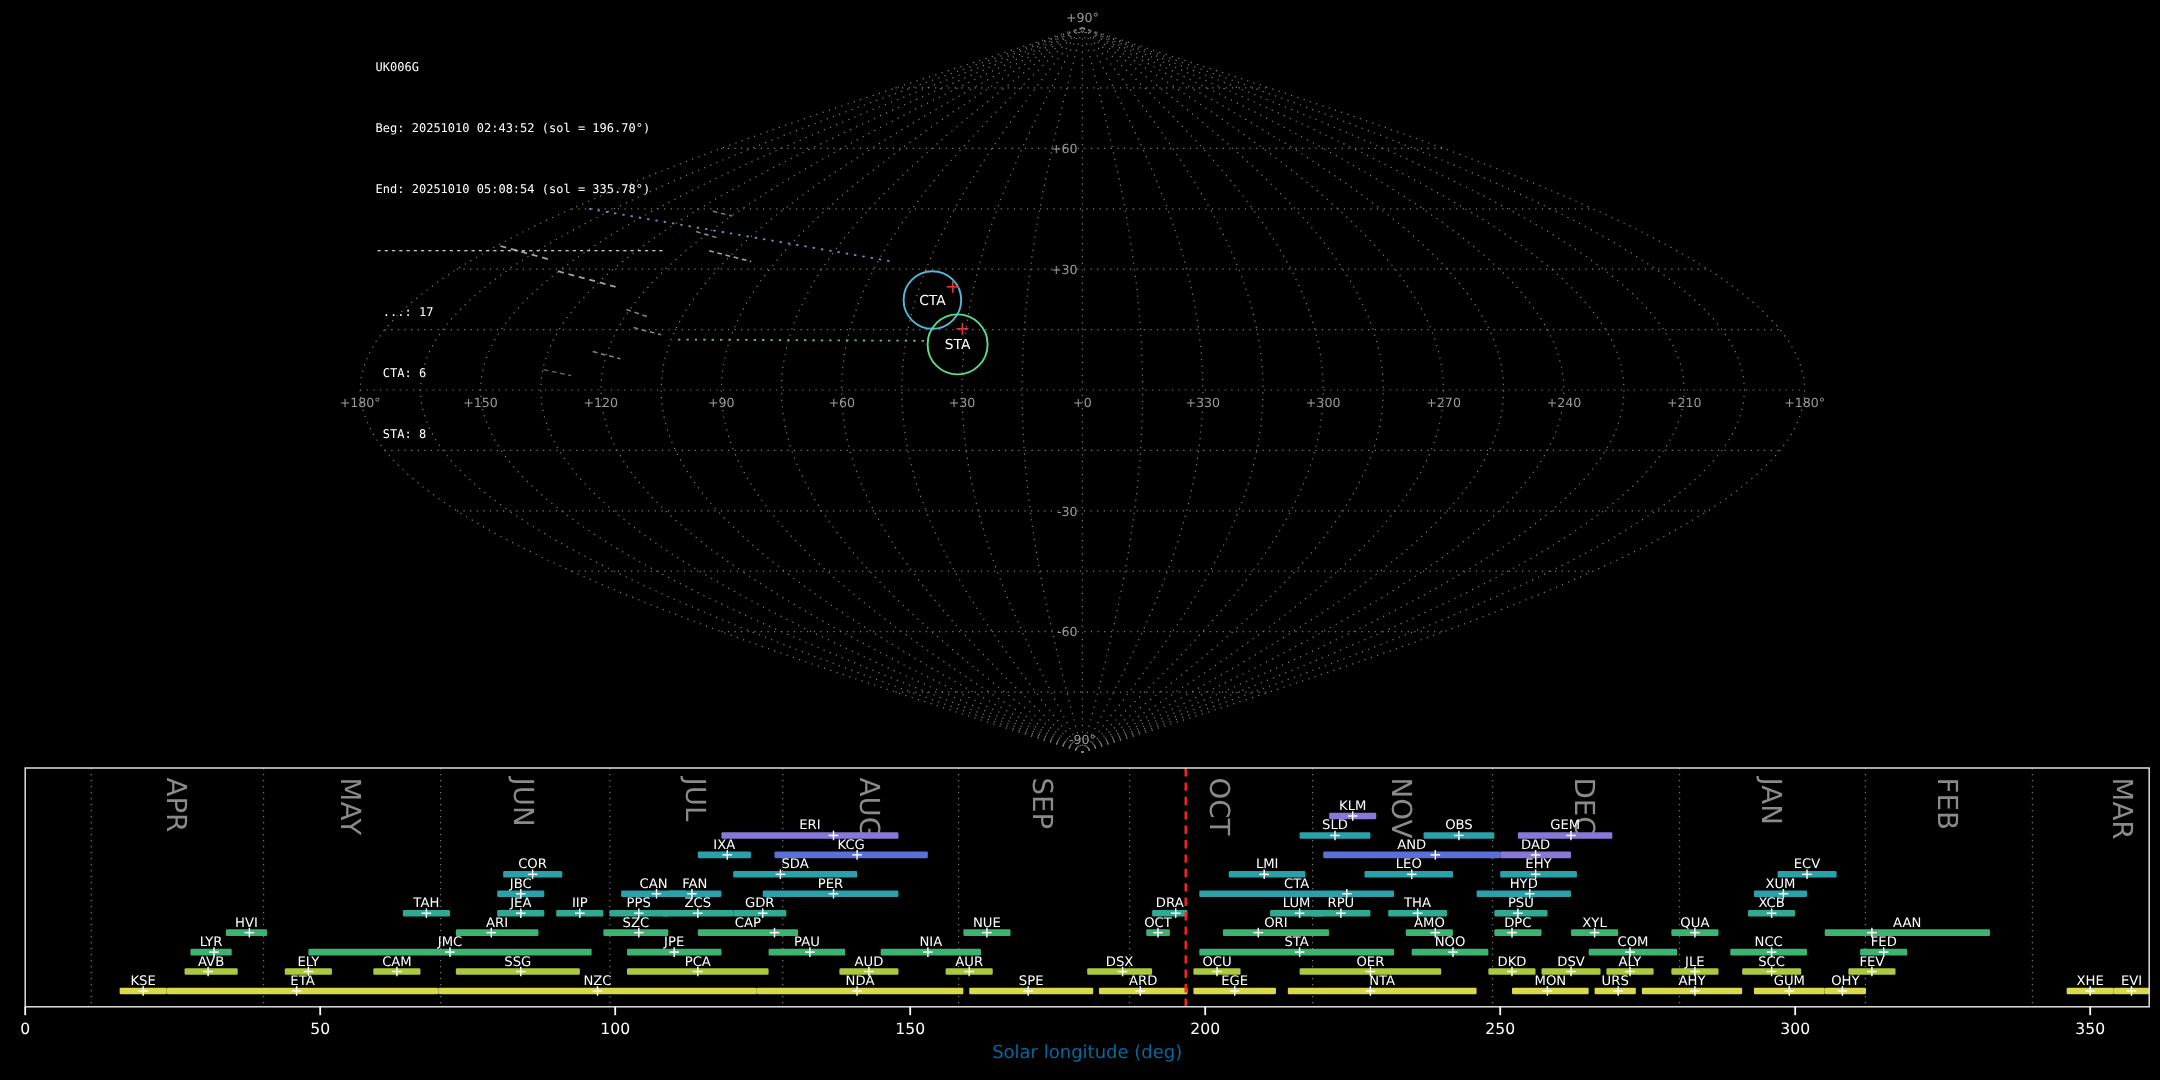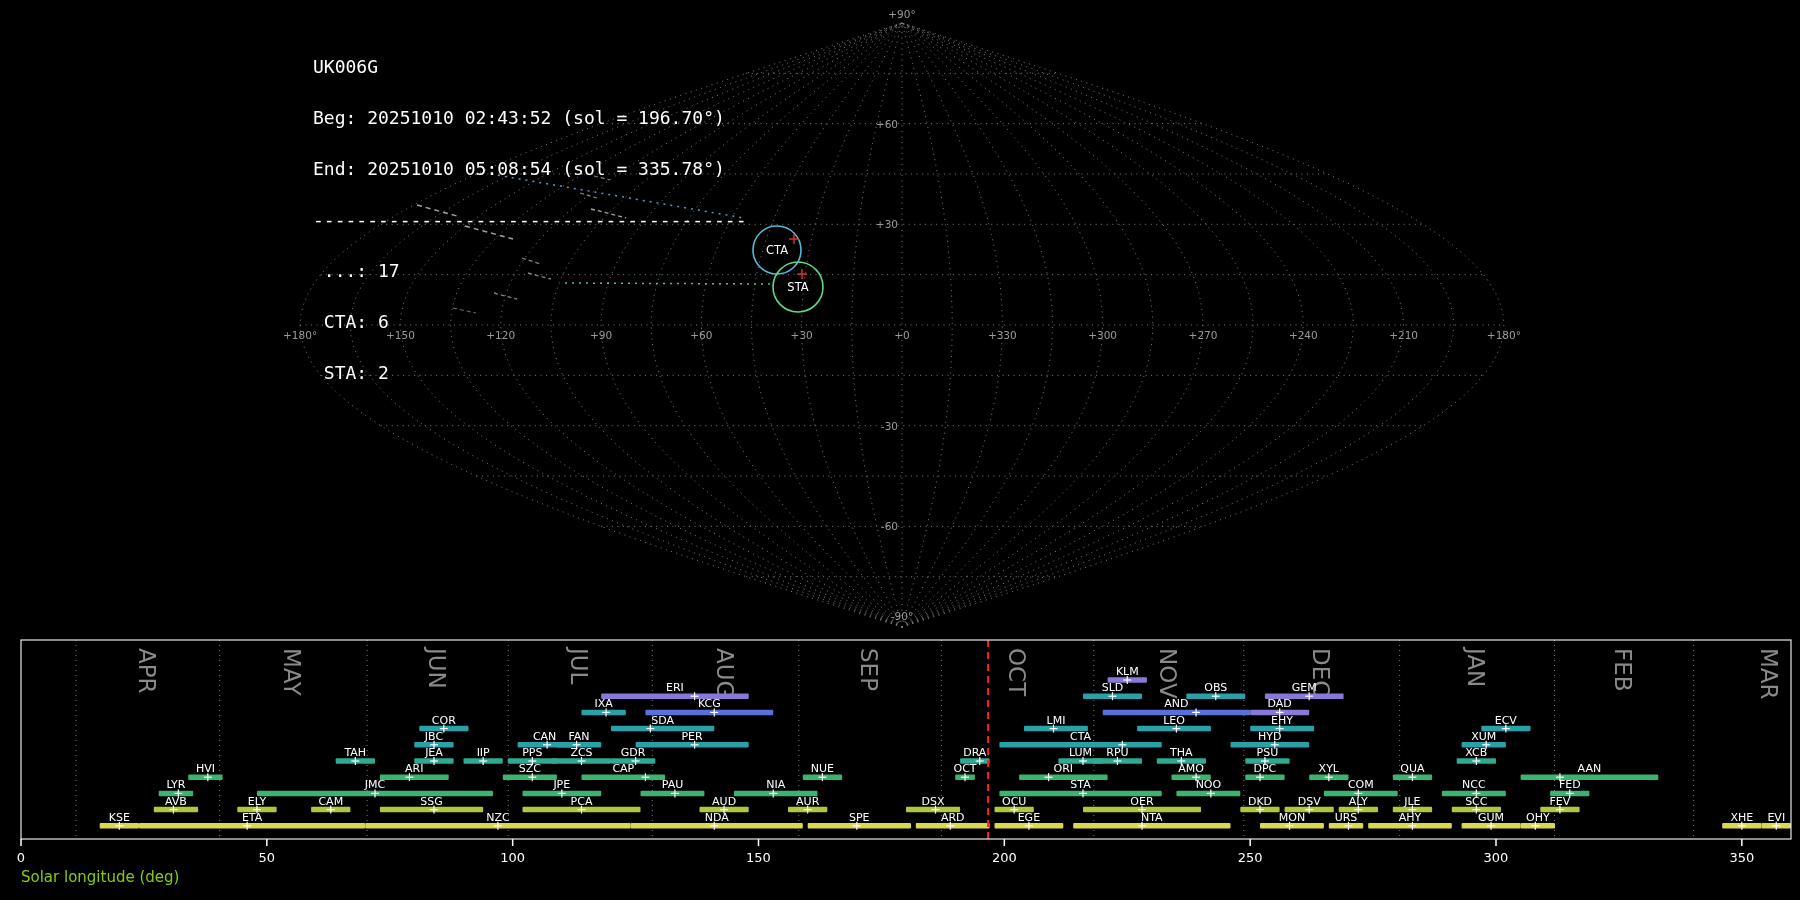--- a/index.html
+++ b/index.html
@@ -1,20 +1,20 @@
 <!DOCTYPE html>
 <html><head>
 <meta charset="utf-8">
 <style>
   html,body{margin:0;padding:0;background:#000;width:1800px;height:900px;overflow:hidden;}
   .stage{position:relative;width:1800px;height:900px;background:#000;font-family:"DejaVu Sans",sans-serif;}
   #scene{position:absolute;left:0;top:0;}
-  .info{position:absolute;left:313px;top:24px;color:#fff;font-family:"DejaVu Sans Mono",monospace;
-        font-size:18px;line-height:17px;white-space:pre;}
-  .axis-title{position:absolute;left:21px;top:868px;width:1770px;text-align:left;color:#84cc16;
+  .info{position:absolute;left:313px;top:14px;color:#fff;font-family:"DejaVu Sans Mono",monospace;
+        font-size:10px;line-height:17px;white-space:pre;}
+  .axis-title{position:absolute;left:21px;top:868px;width:1770px;text-align:center;color:#0369a1;
         font-size:15px;font-family:"DejaVu Sans",sans-serif;}
 </style>
 </head>
 <body>
 
 <div class="stage">
   <svg id="scene" width="1800" height="900">
       <g stroke="#b0b0b0" stroke-width="1" fill="none" stroke-dasharray="1 4.5" opacity="0.72">
         <line x1="746.2116403718908" y1="576.7" x2="1057.7883596281092" y2="576.7"></line>
         <line x1="601.04" y1="526.36" x2="1202.96" y2="526.36"></line>
@@ -486,16 +486,16 @@
         <text x="1741.8333333333333" y="862" text-anchor="middle" fill="#ffffff" font-size="13">350</text>
       </g>
     </svg>
   <div class="info">
     <div>UK006G</div>
     <div>Beg: 20251010 02:43:52 (sol = 196.70°)</div>
     <div>End: 20251010 05:08:54 (sol = 335.78°)</div>
     <div>----------------------------------------</div>
     <div> ...: 17</div>
     <div> CTA: 6</div>
-    <div> STA: 2</div>
+    <div> STA: 8</div>
   </div>
   <div class="axis-title">Solar longitude (deg)</div>
 </div>
 
 </body></html>

